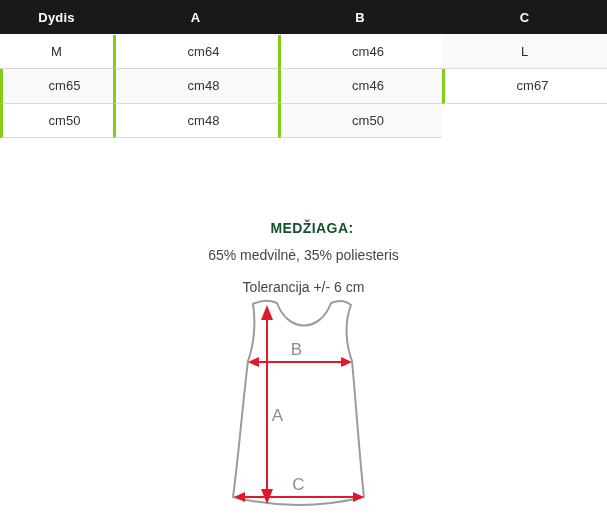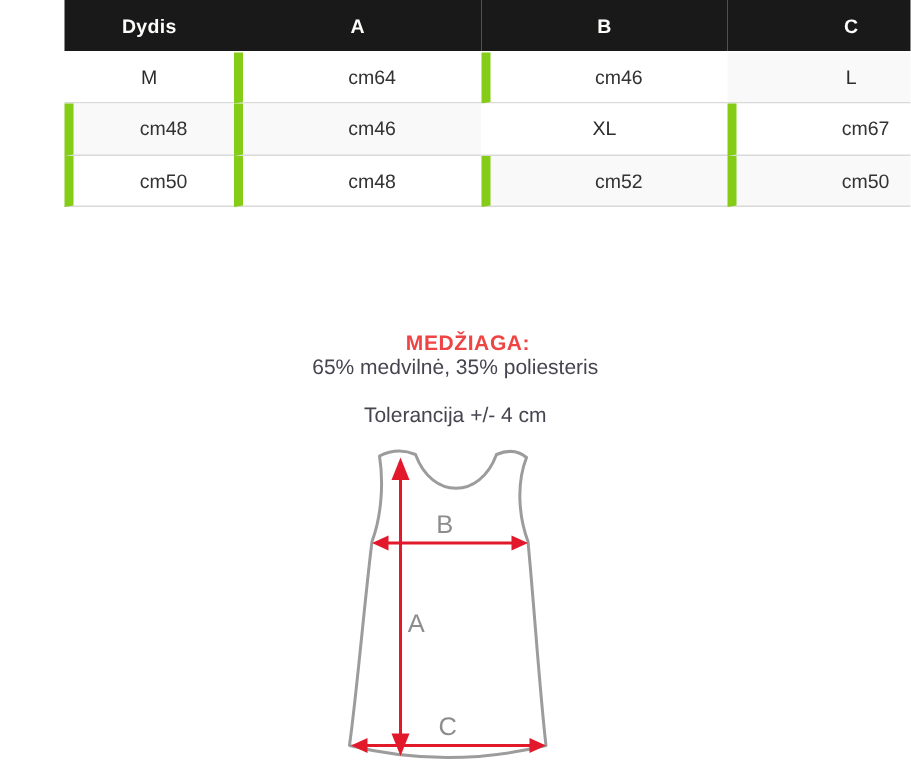--- a/index.html
+++ b/index.html
@@ -15,21 +15,20 @@
   .page { position: relative; width: 607px; height: 515px; }
 
   
   .size-table {
     position: absolute;
     top: 0; left: 0;
     width: 486px;
     display: grid;
     grid-template-columns: 113px 165px 164px 165px;
     grid-auto-rows: 34.5px;
-    margin-left: 43px;
   }
   .size-table .th {
     height: 34px;
     background: #191919;
     color: #fdfdfb;
     font-size: 13px;
     font-weight: bold;
     display: flex;
     align-items: center;
     justify-content: center;
@@ -38,43 +37,43 @@
   .size-table .td {
     display: flex;
     align-items: center;
     justify-content: center;
     font-size: 13px;
     color: #333333;
     border-bottom: 1px solid #d9d9d9;
     box-sizing: border-box;
     background: #ffffff;
   }
-  .size-table .td.vline { border-left: 6px solid #84cc16; padding-left: 13px; }
+  .size-table .td.vline { border-left: 3px solid #84cc16; padding-left: 13px; }
   .size-table .td.alt { background: #f9f9f9; }
   .size-table .td.size-col { color: #2c2c2c; }
 
   
   .material {
     position: absolute;
     top: 220px;
     left: 0;
     width: 607px;
     text-align: center;
     color: #45454f;
   }
   .material .mat-title {
     font-size: 14px;
     font-weight: bold;
-    color: #ef4444;
+    color: #14532d;
     letter-spacing: 0.4px;
     margin: 0;
     padding-left: 17px;
   }
   .material .mat-line { font-size: 14px; margin: 0; }
-  .material .composition { }
+  .material .composition { margin-top: 11px; }
   .material .tolerance { margin-top: 16px; }
 
   
   .diagram {
     position: absolute;
     left: 200px;
     top: 293px;
     width: 210px;
     height: 222px;
   }
@@ -105,36 +104,35 @@
     <div class="th">Dydis</div>
     <div class="th">A</div>
     <div class="th">B</div>
     <div class="th">C</div>
 
     <div class="td size-col">M</div>
     <div class="td vline">cm64</div>
     <div class="td vline">cm46</div>
 
     <div class="td size-col alt">L</div>
+    <div class="td vline alt">cm65</div>
     <div class="td vline alt">cm48</div>
     <div class="td vline alt">cm46</div>
 
-    <div class="td size-col">XL</div>
     <div class="td vline">cm67</div>
     <div class="td vline">cm50</div>
     <div class="td vline">cm48</div>
 
-    <div class="td vline alt">cm52</div>
     <div class="td vline alt">cm50</div>
   </div>
 
   <div class="material">
     <p class="mat-title">MEDŽIAGA:</p>
     <p class="mat-line composition">65% medvilnė, 35% poliesteris</p>
-    <p class="mat-line tolerance">Tolerancija +/- 4 cm</p>
+    <p class="mat-line tolerance">Tolerancija +/- 6 cm</p>
   </div>
 
   <div class="diagram">
     <svg width="210" height="222" viewBox="0 0 210 222" xmlns="http://www.w3.org/2000/svg">
 
       <path class="shirt-outline" d="M 53,11
            Q 65,5 77,10
            C 88,40 120,40 131,10
            Q 143,5 151,12
            C 144,30 146,52 152,68

